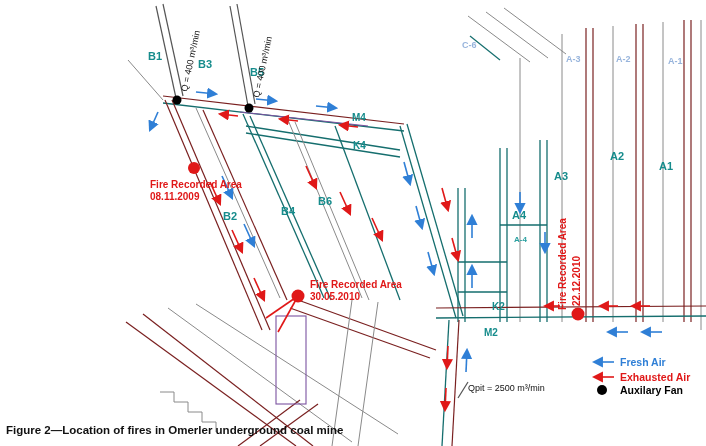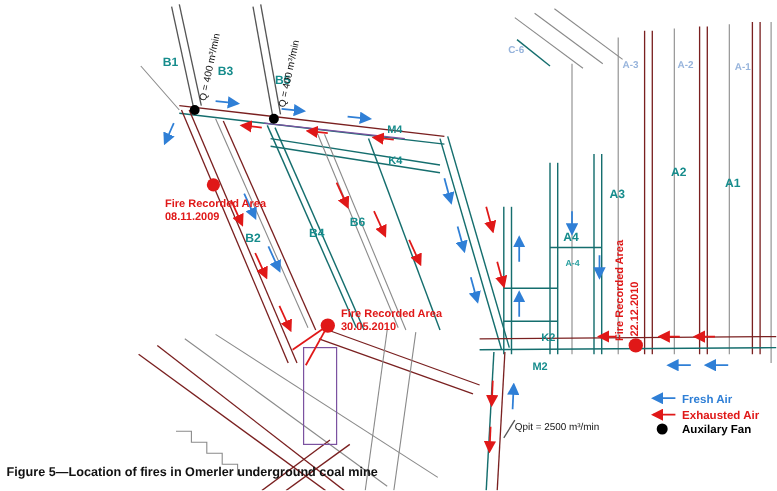--- a/index.html
+++ b/index.html
@@ -208,15 +208,15 @@
   <g>
     <line class="ar-b" marker-end="url(#aB)" x1="614" y1="362" x2="594" y2="362"></line>
     <text class="t-leg-b" x="620" y="366">Fresh Air</text>
     <line class="ar-r" marker-end="url(#aR)" x1="614" y1="377" x2="594" y2="377"></line>
     <text class="t-leg-r" x="620" y="381">Exhausted Air</text>
     <circle cx="602" cy="390" r="5" fill="#000"></circle>
     <text class="t-leg-k" x="620" y="394">Auxilary Fan</text>
   </g>
 </svg>
 
-<div id="caption">Figure 5—Location of fires in Omerler underground coal mine</div>
+<div id="caption">Figure 2—Location of fires in Omerler underground coal mine</div>
 
 </div>
 
 </body></html>

